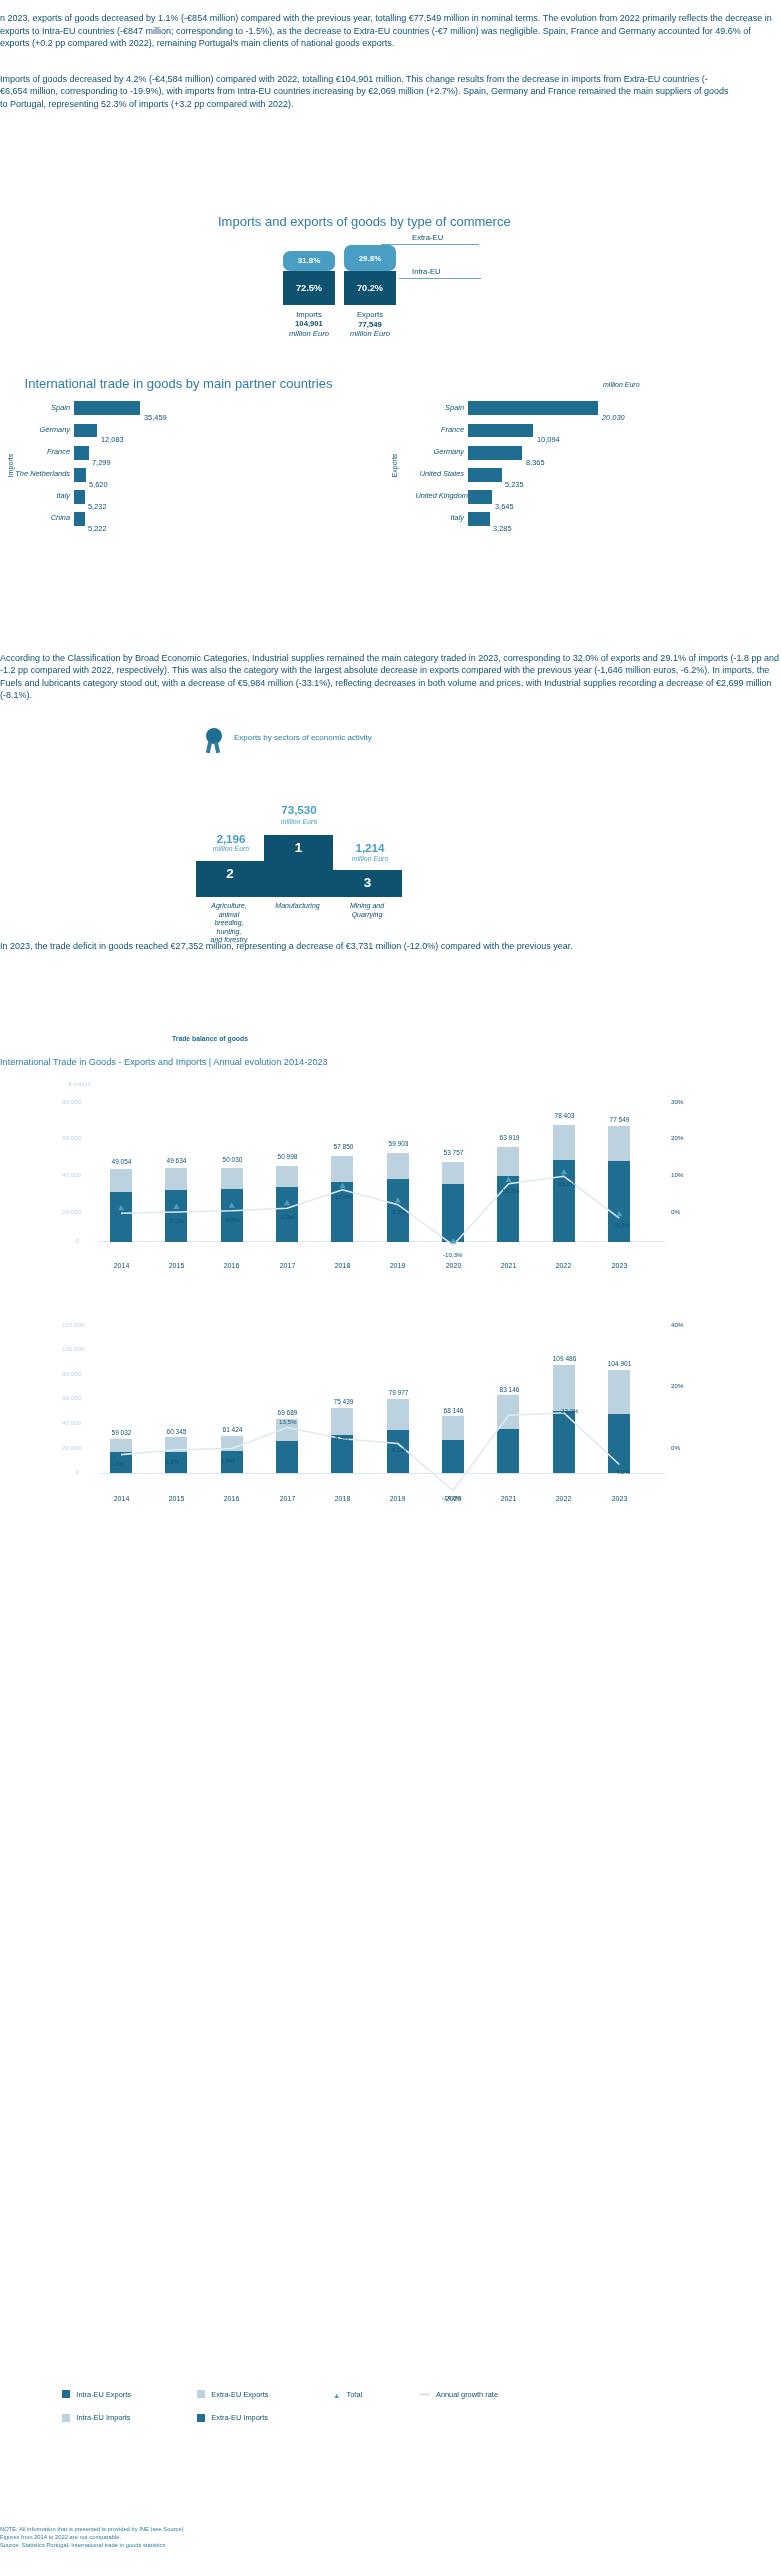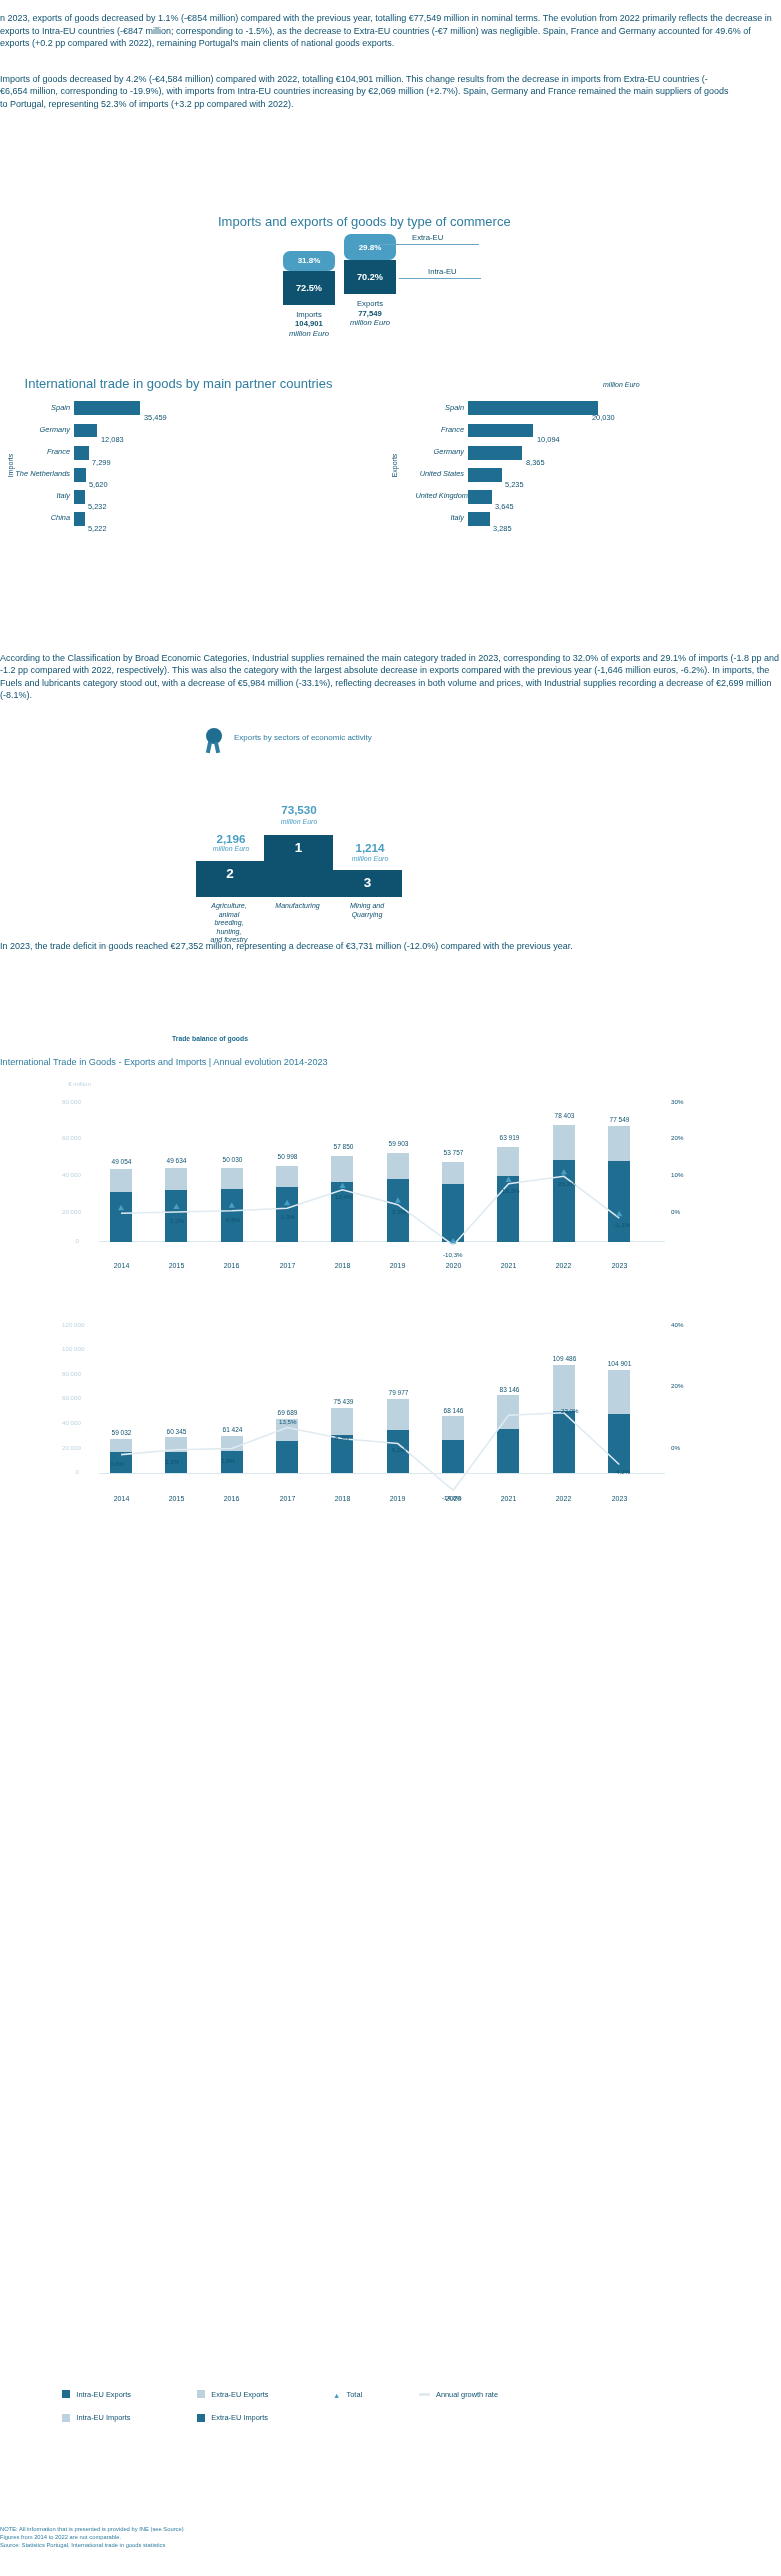--- a/index.html
+++ b/index.html
@@ -117,33 +117,33 @@
       <div class="bar-top" style="height:19.7px; margin-top:17px;">31.8%</div>
       <div class="bar-bot" style="height:34px;">72.5%</div>
       <div class="bar-label">
         <div>Imports</div>
         <div class="val">104,901</div>
         <div class="unit">million Euro</div>
       </div>
     </div>
 
     <div class="bar-col" style="left:98px; top:0px;">
-      <div class="bar-top" style="height:26px; ">29.8%</div>
+      <div class="bar-top" style="height:26px; margin-top:11px;">29.8%</div>
       <div class="bar-bot" style="height:34px;">70.2%</div>
       <div class="bar-label">
         <div>Exports</div>
         <div class="val">77,549</div>
         <div class="unit">million Euro</div>
       </div>
     </div>
 
     <div class="lead-line" style="left:135px; top:9.8px; width:98px;"></div>
     <div class="lead-txt" style="left:166px; top:-1.2px;">Extra-EU</div>
     <div class="lead-line" style="left:153px; top:44px; width:82px;"></div>
-    <div class="lead-txt" style="left:182px; top:33px;">Intra-EU</div>
+    <div class="lead-txt" style="left:166px; top:33px;">Intra-EU</div>
   </div>
 
   <div class="sec-title" style="left:24.6px; top:376px;">International trade in goods by main partner countries</div>
 
   <div class="partners">
 
     <div class="pnl" style="left:0px; top:0px; width:394px; height:154px;">
       <div class="axis-lbl" style="left:-1.2px; top:68px;">Imports</div>
 
       <div class="prow" style="left:0; top:7.4px; width:394px;">
@@ -178,21 +178,21 @@
       </div>
     </div>
 
     <div class="pnl" style="left:394px; top:0px; width:388px; height:154px;">
       <div class="axis-lbl" style="left:-11px; top:68px;">Exports</div>
       <div class="unit-top" style="left:209px; top:-13.5px;">million Euro</div>
 
       <div class="prow" style="left:0; top:7.4px; width:388px;">
         <div class="pname" style="width:98px; left:-28px;">Spain</div>
         <div class="pbar" style="left:74px; width:130px;"></div>
-        <div class="pval" style="left:198px;">20,030</div>
+        <div class="pval" style="left:208px;font-style:italic;">20,030</div>
       </div>
       <div class="prow" style="left:0; top:29.5px; width:388px;">
         <div class="pname" style="width:98px; left:-28px;">France</div>
         <div class="pbar" style="left:74px; width:65px;"></div>
         <div class="pval" style="left:143px;">10,094</div>
       </div>
       <div class="prow" style="left:0; top:52px; width:388px;">
         <div class="pname" style="width:98px; left:-28px;">Germany</div>
         <div class="pbar" style="left:74px; width:54px;"></div>
         <div class="pval" style="left:132px;">8,365</div>

